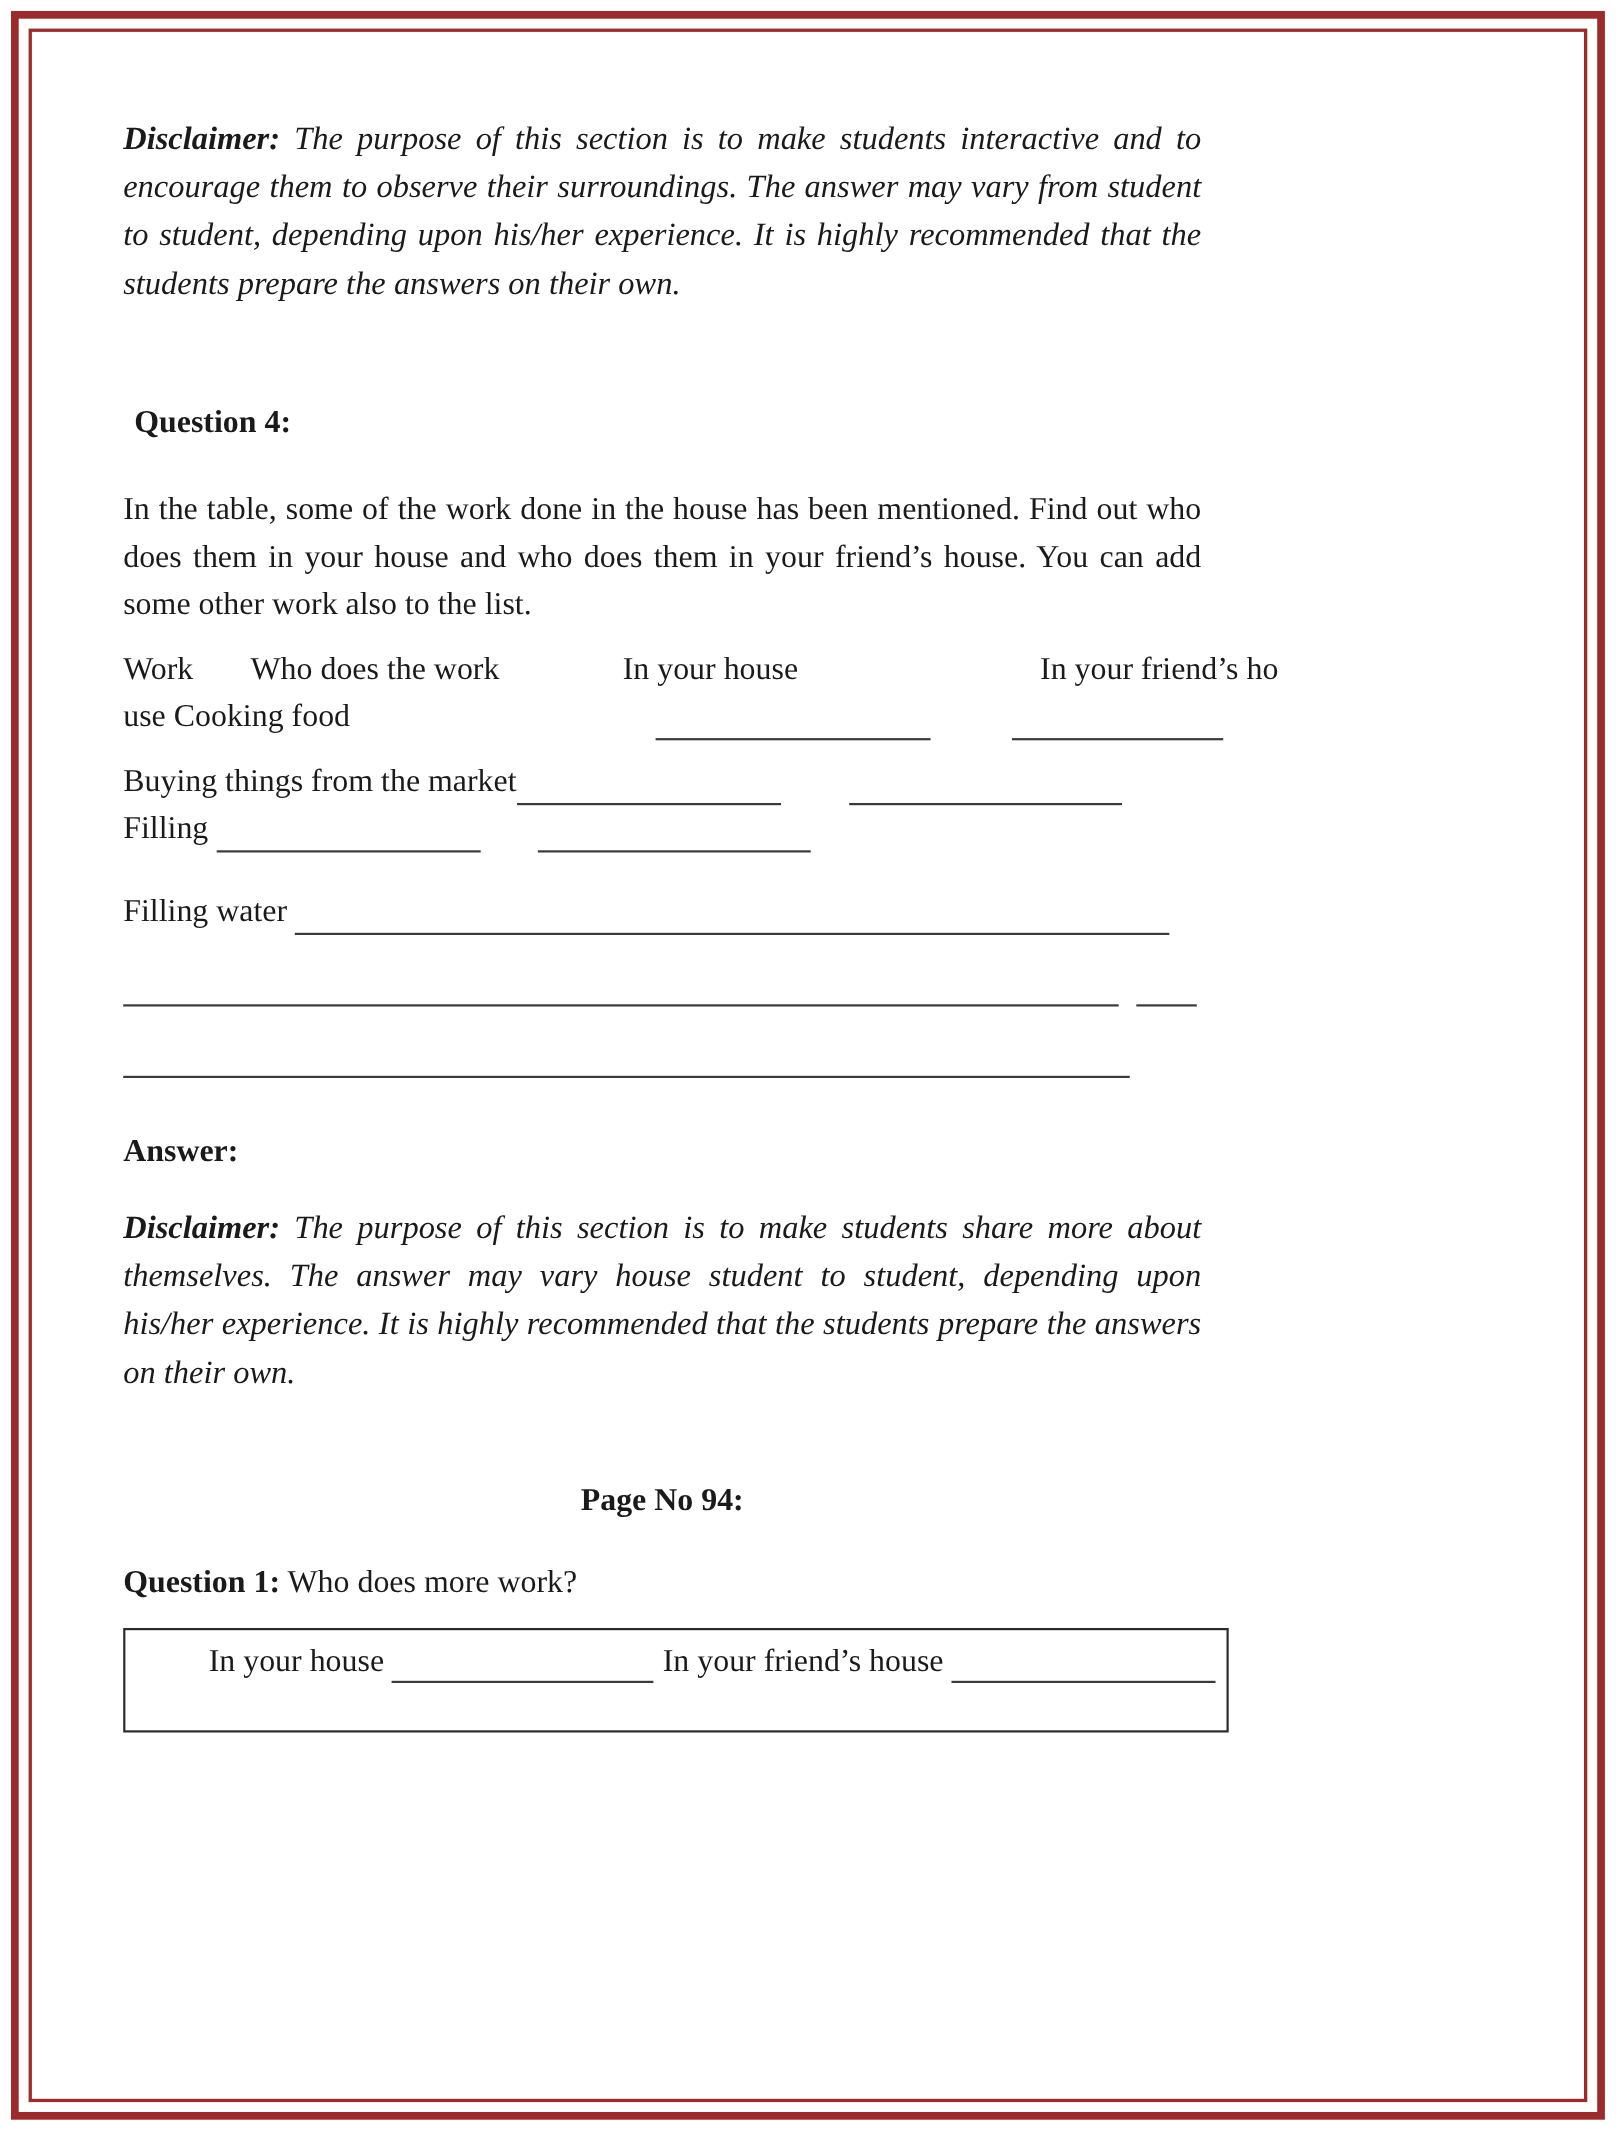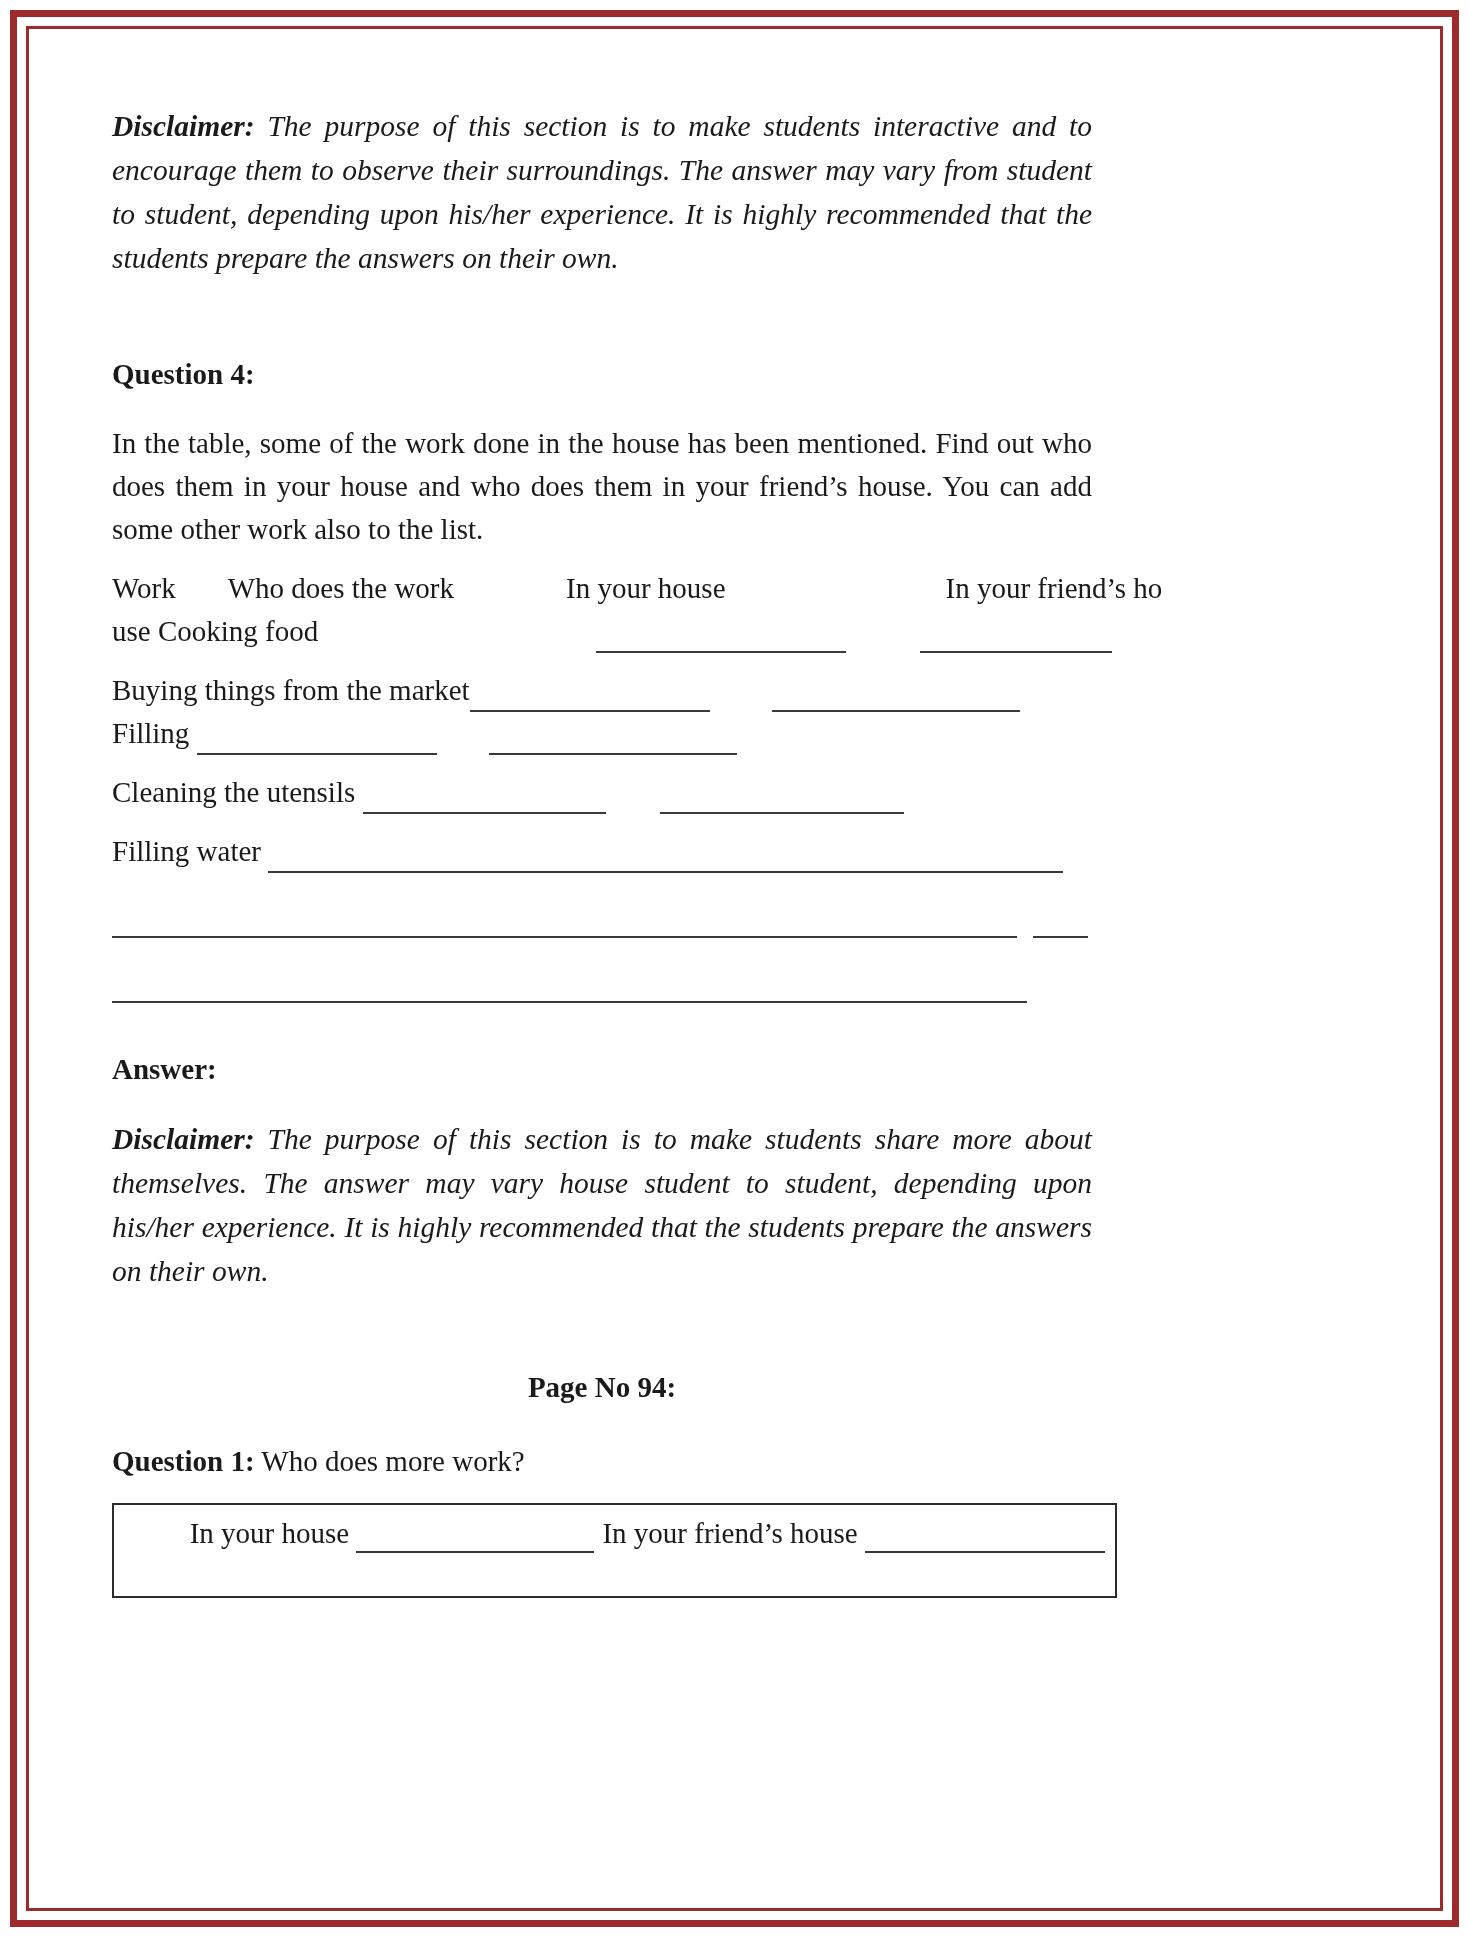--- a/index.html
+++ b/index.html
@@ -61,21 +61,21 @@
     margin: 0;
   }
   .disclaimer .lead {
     font-weight: bold;
     font-style: italic;
   }
 
   .q-head {
     font-weight: bold;
     font-size: 29px;
-    margin: 0;
+    margin: 10px;
     line-height: 40px;
   }
 
   .body-text {
     font-size: 29px;
     line-height: 43px;
     text-align: justify;
     margin: 0;
   }
 
@@ -179,23 +179,20 @@
       <div class="wt-row">
         <span>Buying things from the market</span><span class="blank" style="width:240px;"></span><span style="display:inline-block;width:62px;"></span><span class="blank" style="width:248px;"></span>
       </div>
 
       <div class="wt-row">
         <span>Filling </span><span class="blank" style="width:240px;"></span><span style="display:inline-block;width:52px;"></span><span class="blank" style="width:248px;"></span>
       </div>
 
       <div class="sp-16"></div>
 
-      <div class="wt-row">
-        <span>Cleaning the utensils </span><span class="blank" style="width:243px;"></span><span style="display:inline-block;width:54px;"></span><span class="blank" style="width:244px;"></span>
-      </div>
 
       <div class="sp-16"></div>
 
       <div class="wt-row">
         <span>Filling water </span><span class="blank" style="width:795px;"></span>
       </div>
 
       <div class="sp-22"></div>
 
       <div class="wt-row">

